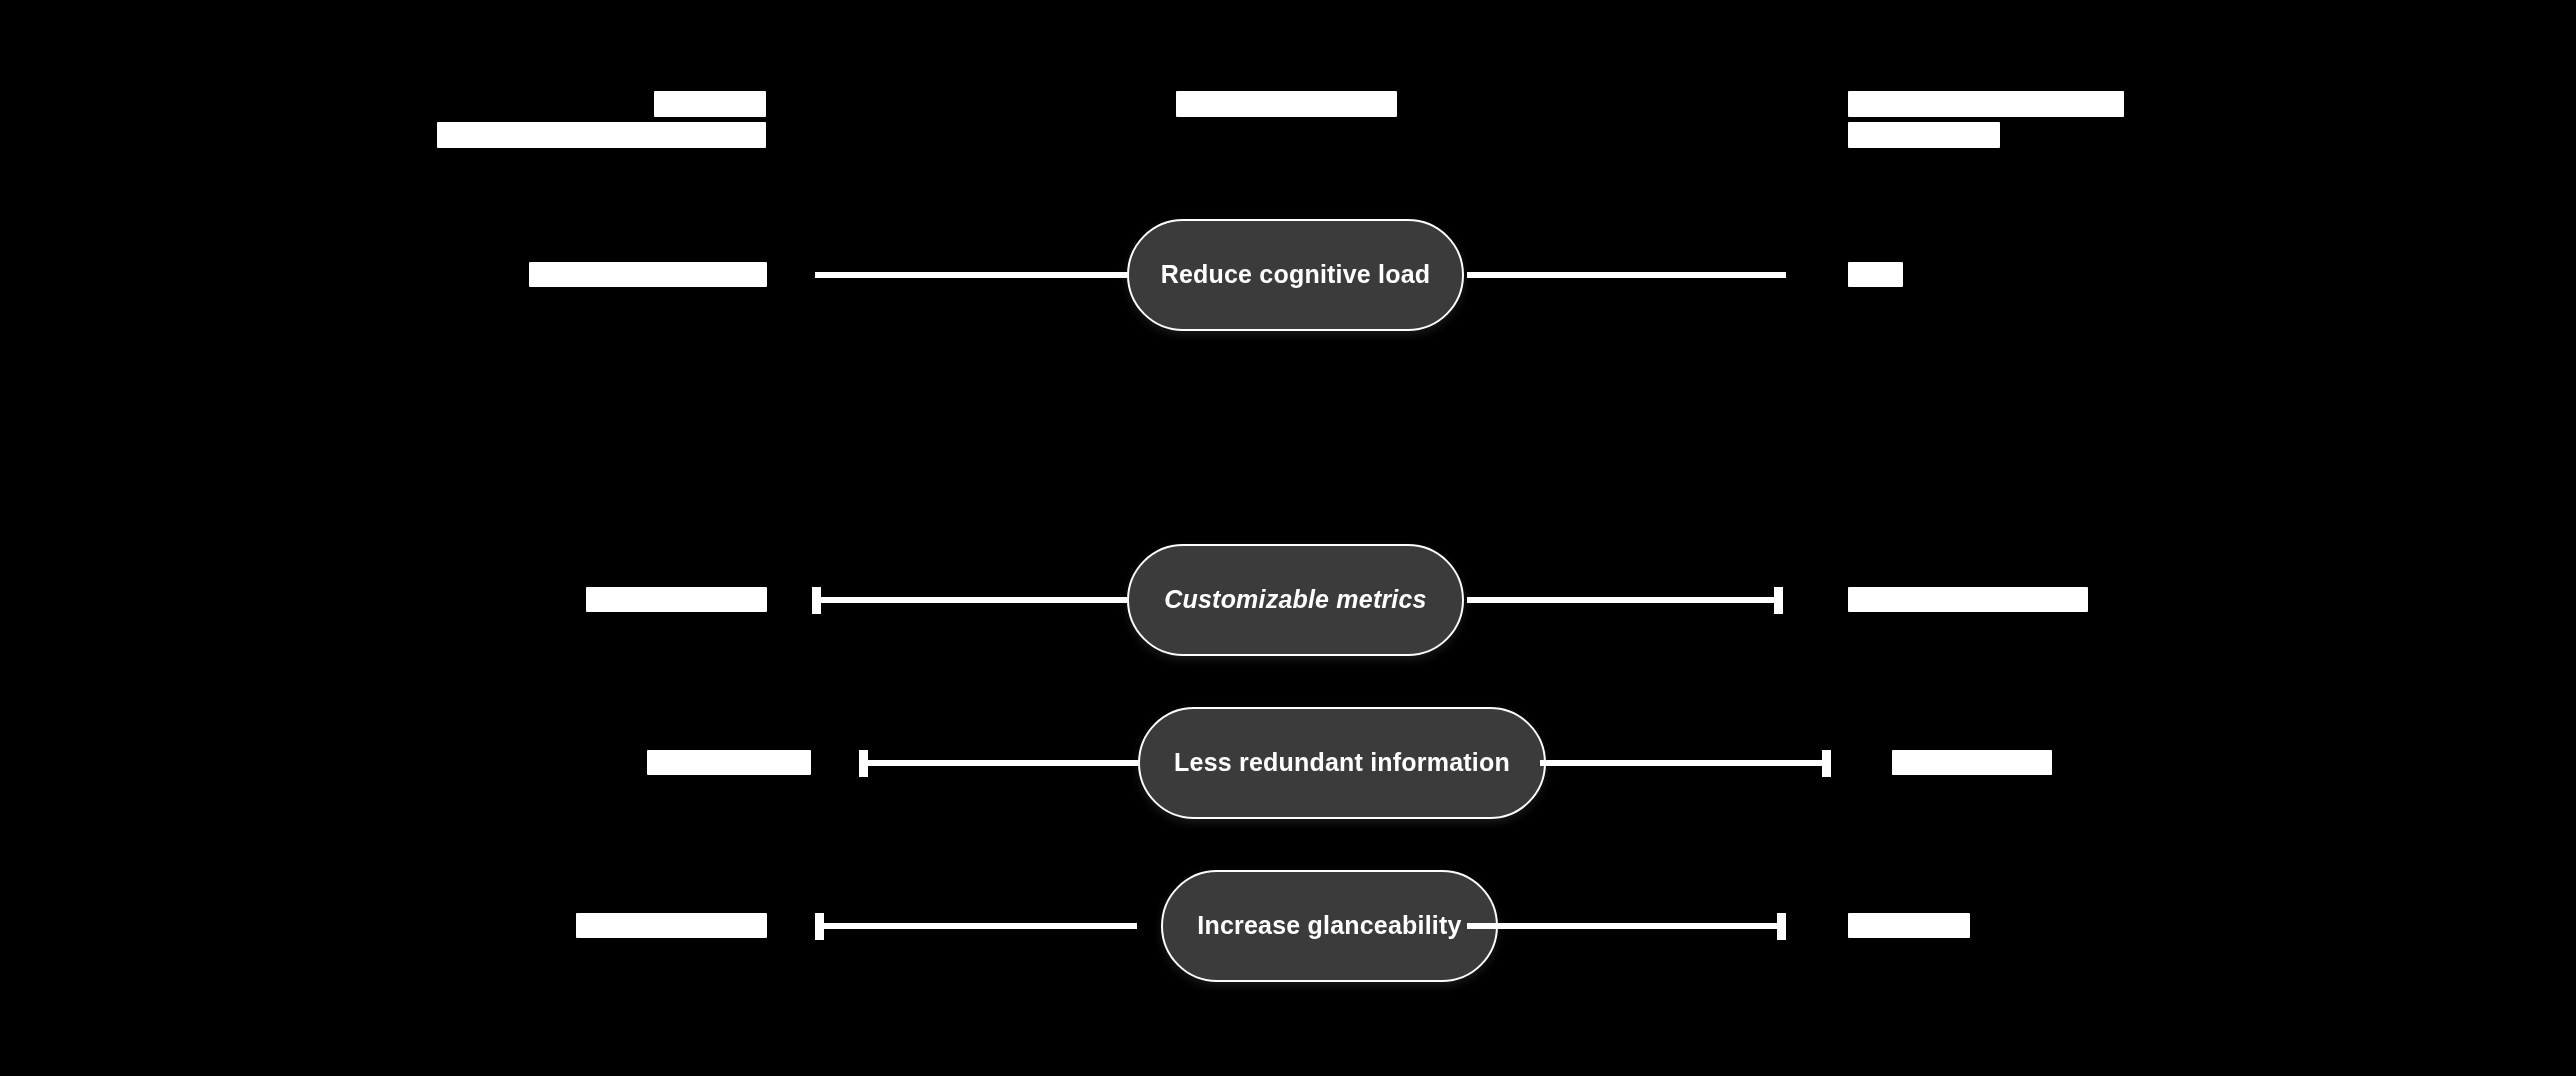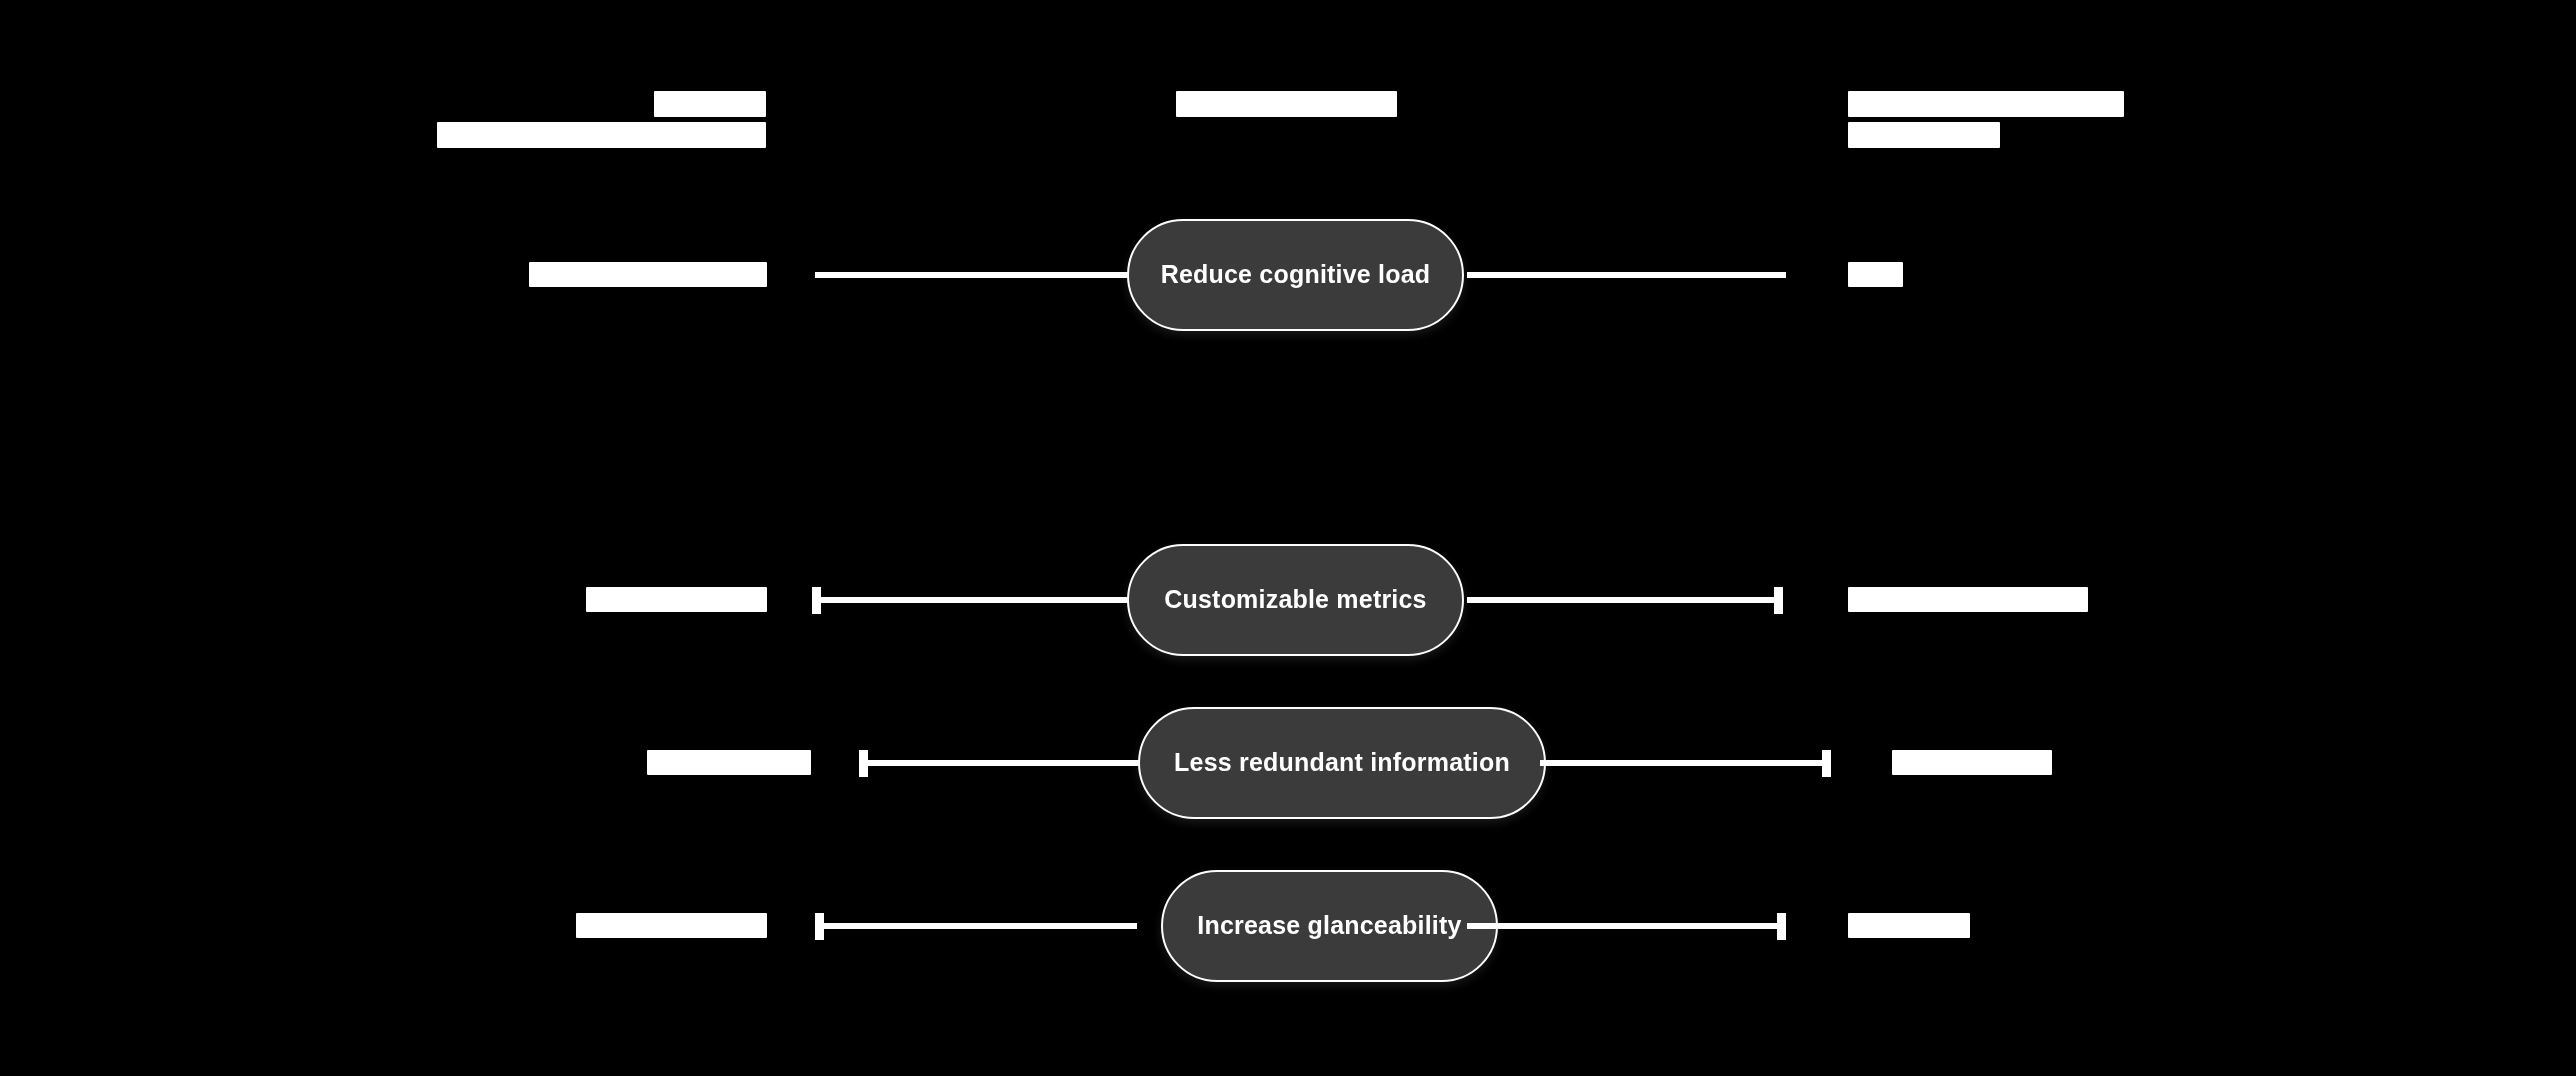--- a/index.html
+++ b/index.html
@@ -62,21 +62,21 @@
     position: absolute;
     left: 0;
     width: 2576px;
     height: 133px;
     display: flex;
     align-items: center;
   }
 
   .row-1 { top: 208px; }
   .row-2 { top: 371px; }
-  .row-3 { top: 533px; }
+  .row-3 { top: 533px; font-style: italic; }
   .row-4 { top: 696px; margin-left: 44px; }
   .row-5 { top: 859px; }
 
   
   .cell-left {
     position: absolute;
     left: 419px;
     width: 348px;
     height: 133px;
     display: flex;

